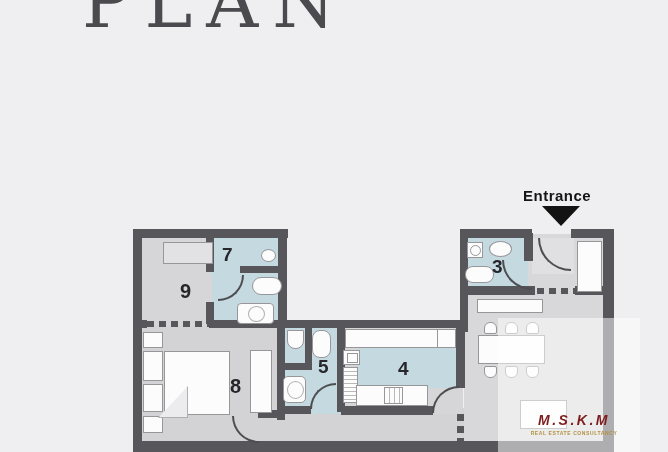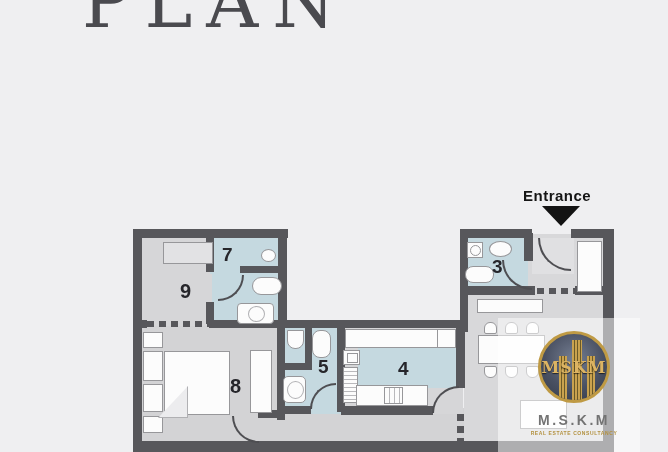--- a/index.html
+++ b/index.html
@@ -28,21 +28,21 @@
     repeating-linear-gradient(180deg,rgba(255,255,255,0) 0 4px,#b9b9bc 4px 5px),#fcfcfc;}
   #logo-overlay{position:absolute;left:498px;top:318px;width:142px;height:134px;background:rgba(255,255,255,0.52);}
   #logo-circle{position:absolute;left:538px;top:331px;width:72px;height:72px;border-radius:50%;
     border:3px solid #bf9a44;box-sizing:border-box;
     background:radial-gradient(circle at 50% 38%,#747e92 0%,#4a5163 55%,#333a48 100%);
     display:flex;align-items:center;justify-content:center;overflow:hidden;}
   .tower{position:absolute;background:repeating-linear-gradient(90deg,#c9a24f 0 2px,#6b5a28 2px 3px);}
   #logo-emblem-text{position:relative;font-family:"DejaVu Serif","Liberation Serif",serif;font-weight:700;
     font-size:16px;color:#dcb463;letter-spacing:1px;text-shadow:0 1px 1px rgba(0,0,0,.6);}
   #logo-name{position:absolute;left:528px;top:412px;width:92px;text-align:center;
-    font-weight:700;font-size:14px;letter-spacing:2.5px;color:#737373;}
+    font-weight:700;font-size:14px;letter-spacing:2.5px;color:#7f1d1d;font-style:italic;}
   #logo-tagline{position:absolute;left:526px;top:430px;width:96px;text-align:center;
     font-weight:700;font-size:5px;letter-spacing:.6px;color:#b3913f;}
 </style>
 </head>
 <body>
 
 <div id="stage">
 
   <div id="plan-title">PLAN</div>
 
@@ -148,22 +148,16 @@
   <div class="fix" style="left:520px;top:400px;width:47px;height:29px;"></div>
 
   <div class="rlabel" style="left:180px;top:280px;font-size:20px;">9</div>
   <div class="rlabel" style="left:222px;top:244px;">7</div>
   <div class="rlabel" style="left:230px;top:375px;font-size:20px;">8</div>
   <div class="rlabel" style="left:318px;top:356px;">5</div>
   <div class="rlabel" style="left:398px;top:358px;">4</div>
   <div class="rlabel" style="left:492px;top:256px;">3</div>
 
   <div id="logo-overlay"></div>
-  <div id="logo-circle">
-    <div class="tower" style="left:31px;top:6px;width:10px;height:60px;"></div>
-    <div class="tower" style="left:18px;top:22px;width:8px;height:44px;"></div>
-    <div class="tower" style="left:46px;top:22px;width:8px;height:44px;"></div>
-    <span id="logo-emblem-text">MSKM</span>
-  </div>
   <div id="logo-name">M.S.K.M</div>
   <div id="logo-tagline">REAL ESTATE CONSULTANCY</div>
 
 </div>
 
 </body></html>

